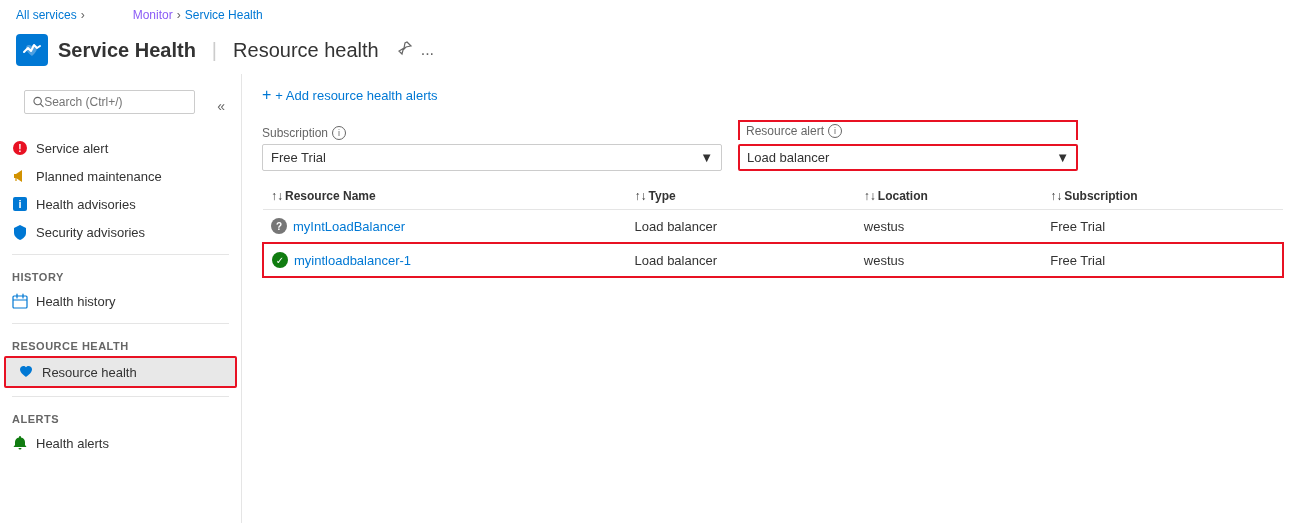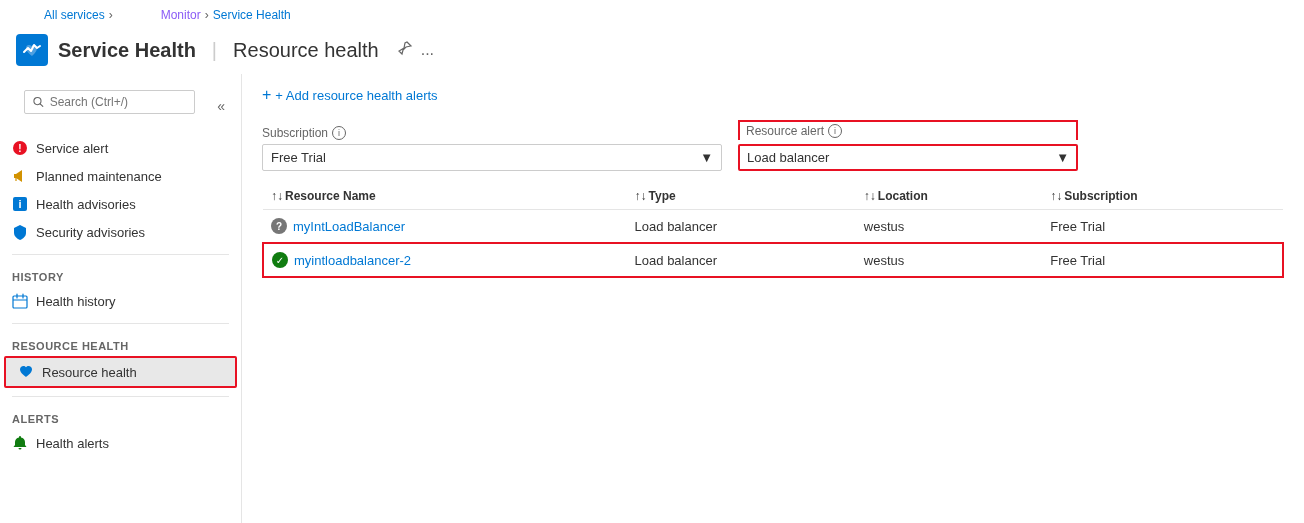--- a/index.html
+++ b/index.html
@@ -1,35 +1,35 @@
 <!DOCTYPE html>
 <html><head>
   <meta charset="utf-8">
   <style>
     * { margin: 0; padding: 0; box-sizing: border-box; }
     body { font-family: 'Segoe UI', sans-serif; font-size: 13px; color: #333; background: #fff; width: 1304px; height: 523px; overflow: hidden; }
 
     
-    .breadcrumb { padding: 8px 16px; font-size: 12px; color: #0078d4; display: flex; align-items: center; gap: 4px; margin-left: 28px; }
+    .breadcrumb { padding: 8px 16px; font-size: 12px; color: #0078d4; display: flex; align-items: center; gap: 4px; }
     .breadcrumb span { color: #666; }
 
     
     .header { display: flex; align-items: center; padding: 4px 16px 8px 16px; gap: 10px; }
     .header-title { font-size: 20px; font-weight: 600; color: #333; }
     .header-divider { color: #ccc; font-size: 20px; margin: 0 6px; }
     .header-subtitle { font-size: 20px; font-weight: 300; color: #333; }
     .header-actions { display: flex; align-items: center; gap: 8px; margin-left: 8px; }
     .header-action-btn { color: #666; background: none; border: none; cursor: pointer; font-size: 16px; }
 
     
     .layout { display: flex; height: calc(523px - 70px); }
 
     
     .sidebar { width: 242px; border-right: 1px solid #e5e5e5; padding: 8px 0; flex-shrink: 0; }
-    .search-box { margin: 4px 12px 12px 12px; display: flex; align-items: center; border: 1px solid #ccc; border-radius: 2px; padding: 4px 8px; gap: 6px; background: #fff; }
+    .search-box { margin: 4px 12px 12px 12px; display: flex; align-items: center; border: 1px solid #ccc; border-radius: 2px; padding: 4px 8px; background: #fff; }
     .search-box input { border: none; outline: none; font-size: 12px; color: #666; width: 100%; }
     .collapse-btn { background: none; border: none; cursor: pointer; color: #666; font-size: 14px; margin-left: auto; padding: 0 4px; }
 
     .section-label { font-size: 11px; font-weight: 700; color: #666; padding: 8px 12px 4px 12px; letter-spacing: 0.5px; text-transform: uppercase; }
     .nav-item { display: flex; align-items: center; gap: 8px; padding: 6px 12px; cursor: pointer; color: #333; font-size: 13px; }
     .nav-icon { width: 16px; height: 16px; display: flex; align-items: center; justify-content: center; flex-shrink: 0; }
 
     .divider { border-top: 1px solid #e5e5e5; margin: 8px 12px; }
 
     
@@ -271,21 +271,21 @@
         </div>
       </td>
       <td>Load balancer</td>
       <td>westus</td>
       <td>Free Trial</td>
     </tr>
           <tr style="">
       <td style="border-top: 2px solid #e81123; border-bottom: 2px solid #e81123; border-left: 2px solid #e81123;">
         <div class="cell-with-icon">
           <span class="status-healthy">✓</span>
-          <a href="#" class="resource-link">myintloadbalancer-2</a>
+          <a href="#" class="resource-link">myintloadbalancer-1</a>
         </div>
       </td>
       <td style="border-top: 2px solid #e81123; border-bottom: 2px solid #e81123;">Load balancer</td>
       <td style="border-top: 2px solid #e81123; border-bottom: 2px solid #e81123;">westus</td>
       <td style="border-top: 2px solid #e81123; border-bottom: 2px solid #e81123; border-right: 2px solid #e81123;">Free Trial</td>
     </tr>
         </tbody>
     </table>
   </div>
 </div>

